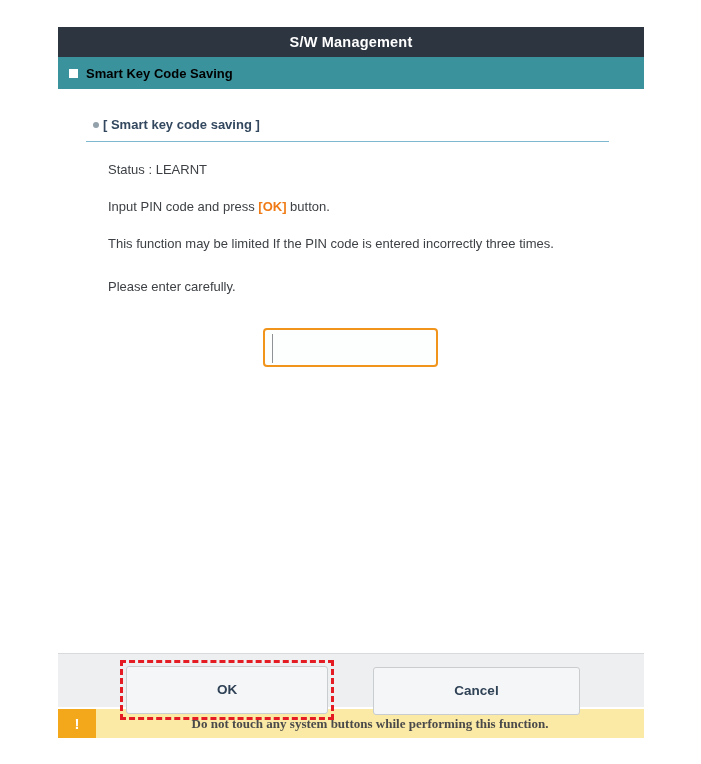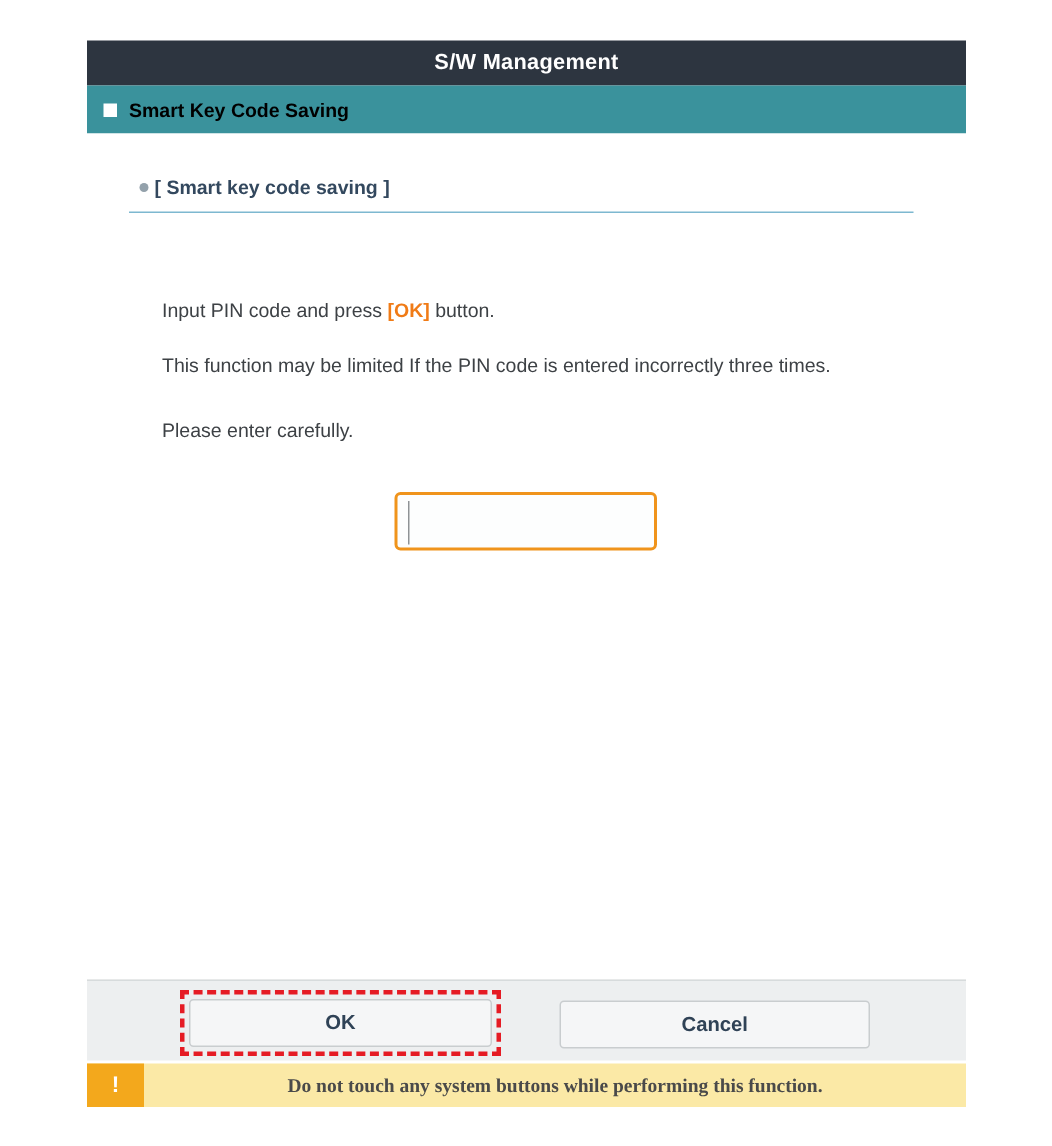--- a/index.html
+++ b/index.html
@@ -106,21 +106,21 @@
     border-top: 1px solid #d7dbdc;
   }
   .ok-dashed {
     position: absolute;
     left: 62px; top: 6px;
     border: 3px dashed #e51b24;
     padding: 3px;
   }
   .btn {
     display: block;
-    width: 202px; height: 32px;
+    width: 202px; height: 48px;
     background: #f5f6f7;
     border: 1px solid #c9cdcf;
     border-radius: 3px;
     color: #2f4256;
     font-family: "Liberation Sans", sans-serif;
     font-size: 13.5px;
     font-weight: bold;
     text-align: center;
     line-height: 30px;
     cursor: pointer;
@@ -171,20 +171,21 @@
 
   <div class="content">
 
     <div class="section-head">
       <div class="head-row">
         <span class="head-bullet"></span>
         <span class="head-text">[ Smart key code saving ]</span>
       </div>
     </div>
 
+    <div class="para p-status">Status : LEARNT</div>
 
     <div class="para p-line1"><span>Input PIN code and press </span><span class="ok-orange">[OK]</span><span> button.</span></div>
 
     <div class="para p-line2">This function may be limited If the PIN code is entered incorrectly three times.</div>
 
     <div class="para p-line3">Please enter carefully.</div>
 
     <div class="pin-input">
       <span class="caret"></span>
       <span></span>

